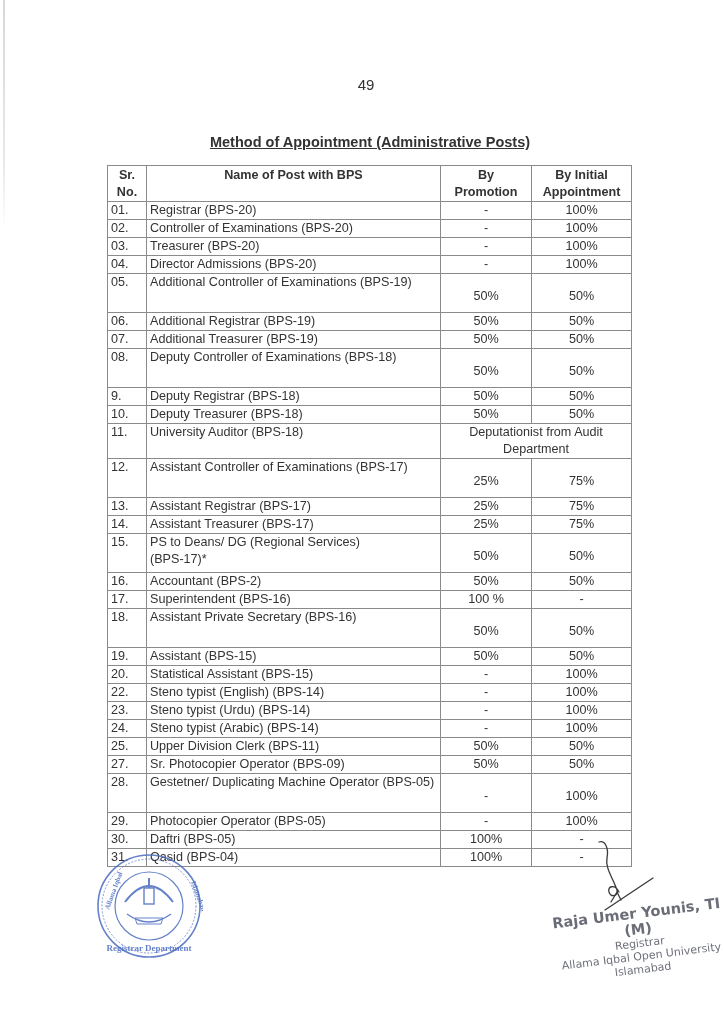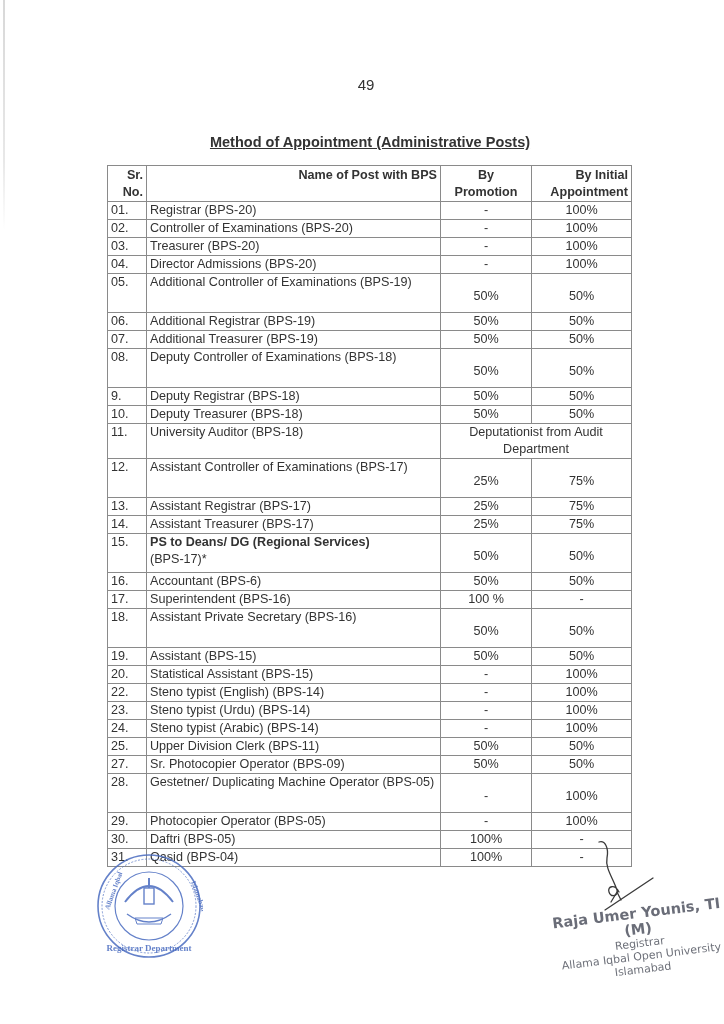--- a/index.html
+++ b/index.html
@@ -20,21 +20,21 @@
     font-size: 14.5px; font-weight: bold; text-decoration: underline; color: #333;
   }
   table.posts {
     position: absolute; top: 165px; left: 107px; width: 525px;
     border-collapse: collapse; font-size: 12.6px; color: #333;
     table-layout: fixed;
   }
   table.posts td, table.posts th {
     border: 1px solid #8a8a8a; padding: 0 3px; line-height: 17px; vertical-align: top;
   }
-  table.posts th { font-weight: bold; text-align: right; padding-top: 1px; }
+  table.posts th { font-weight: bold; text-align: center; padding-top: 1px; }
   th.c-sr, td.c-sr { width: 32px; text-align: center; }
   th.c-name, td.c-name { width: 287px; padding-left: 2px; margin-left: 48px; }
   th.c-prom, td.c-prom { width: 84px; text-align: center; }
   th.c-init, td.c-init { text-align: center; }
   th.c-prom, th.c-init { text-align: right; padding-right: 5px; margin-top: 40px; }
   th.c-sr { text-align: left; padding-left: 5px; }
   td.c-sr { text-align: left; padding-left: 6px; margin-left: 8px; }
   tr.tall td { height: 32px; }
   tr.tall td.c-prom, tr.tall td.c-init { vertical-align: middle; padding-top: 6px; }
   td.span2 { text-align: center; }
@@ -158,27 +158,27 @@
         <td class="c-init">75%</td>
       </tr>
       <tr>
         <td class="c-sr">14.</td>
         <td class="c-name">Assistant Treasurer (BPS-17)</td>
         <td class="c-prom">25%</td>
         <td class="c-init">75%</td>
       </tr>
       <tr class="tall">
         <td class="c-sr">15.</td>
-        <td class="c-name"><span style="font-weight: bold;">PS to Deans/ DG (Regional Services)</span><br><span>(BPS-17)*</span></td>
+        <td class="c-name"><span style="font-weight: normal;">PS to Deans/ DG (Regional Services)</span><br><span>(BPS-17)*</span></td>
         <td class="c-prom">50%</td>
         <td class="c-init">50%</td>
       </tr>
       <tr>
         <td class="c-sr">16.</td>
-        <td class="c-name">Accountant (BPS-6)</td>
+        <td class="c-name">Accountant (BPS-2)</td>
         <td class="c-prom">50%</td>
         <td class="c-init">50%</td>
       </tr>
       <tr>
         <td class="c-sr">17.</td>
         <td class="c-name">Superintendent (BPS-16)</td>
         <td class="c-prom">100 %</td>
         <td class="c-init">-</td>
       </tr>
       <tr class="tall">

